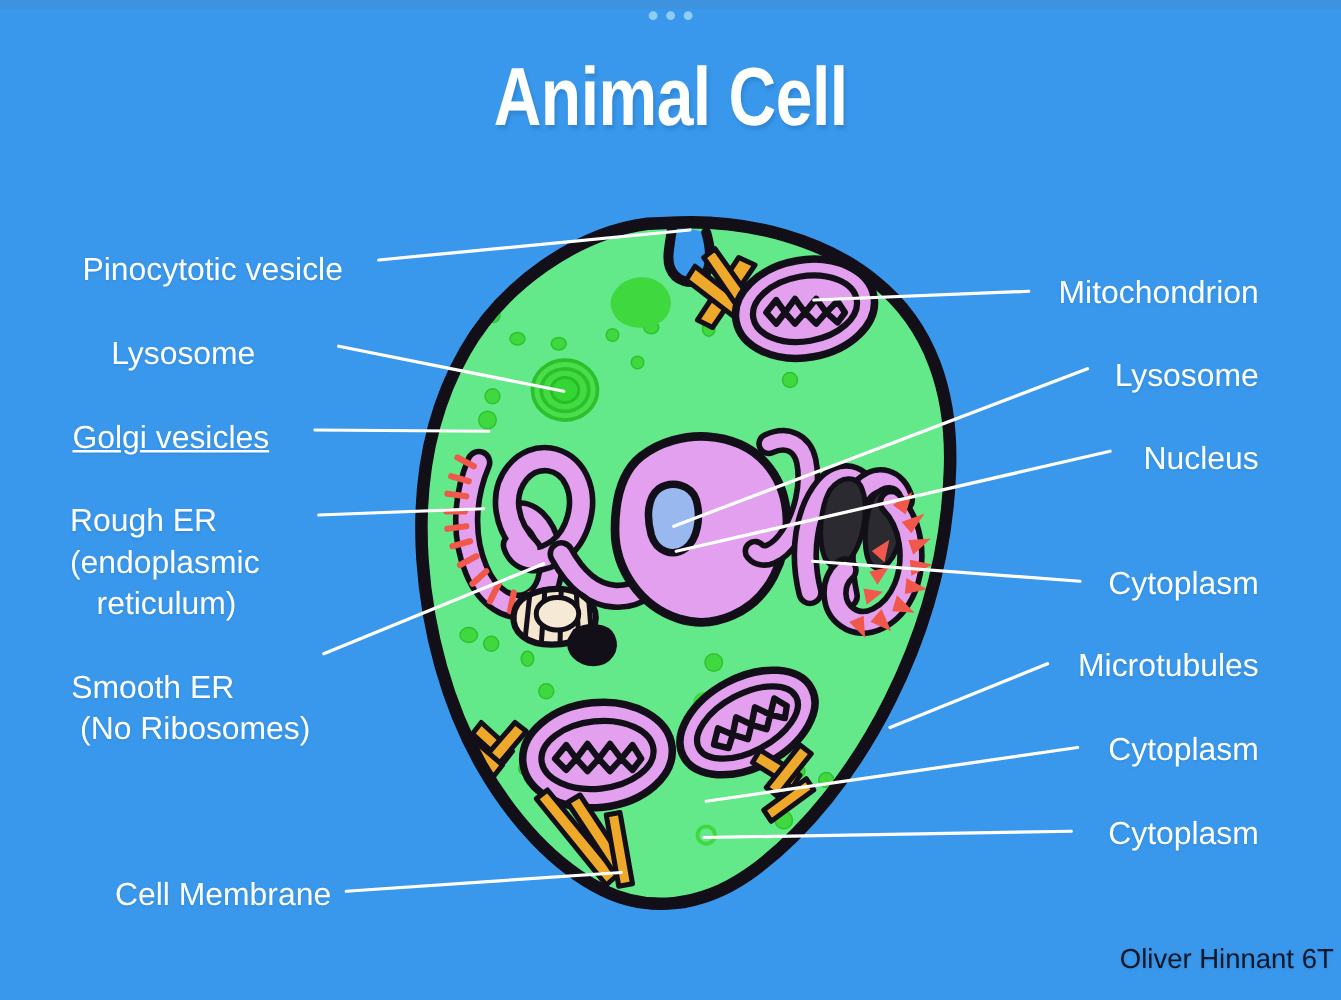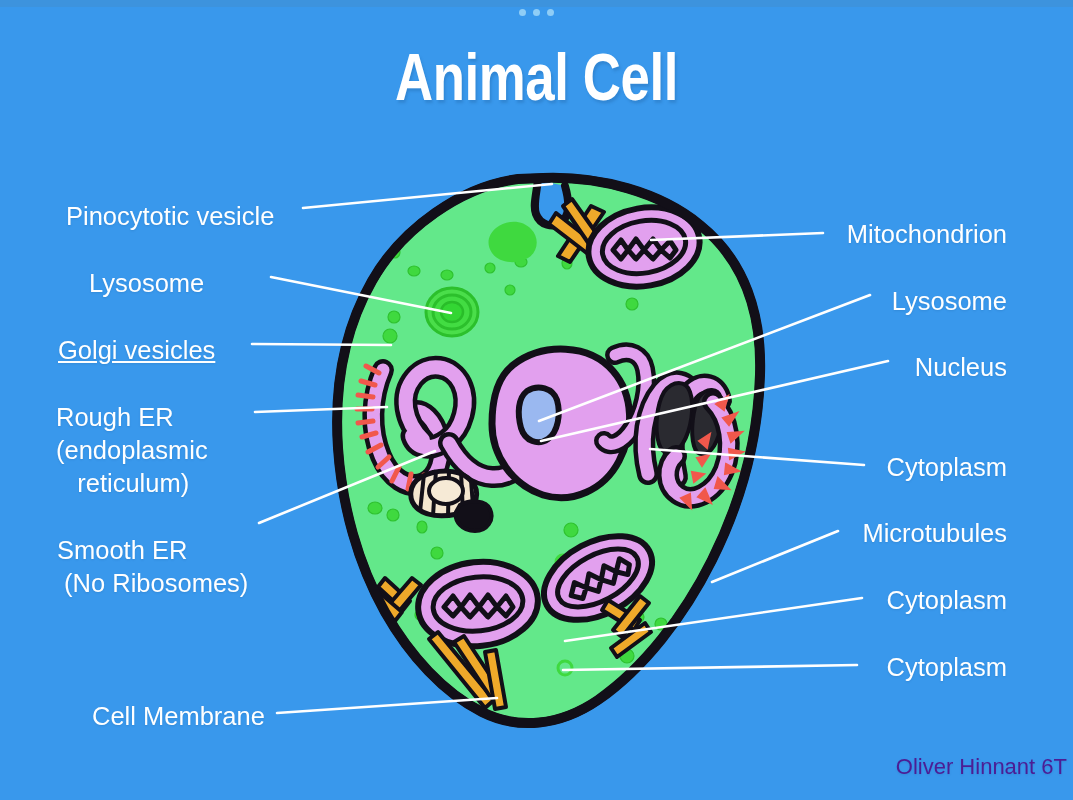--- a/index.html
+++ b/index.html
@@ -45,21 +45,21 @@
     font-size:25.5px;
     line-height:33px;
     white-space:pre;
     text-shadow:0 1px 2px rgba(30,90,150,0.22);
   }
   .label.right{text-align:right;}
   .label.left{text-align:left;}
 
   .credit{
     position:absolute;right:30px;bottom:20px;
-    color:#4c1d95;font-size:22px;
+    color:#0f172a;font-size:22px;
     text-shadow:0 1px 2px rgba(30,90,150,0.22);
   }
 
   svg.leaders, svg.cell{position:absolute;left:0;top:0;}
   svg.leaders{width:1073px;height:800px;pointer-events:none;}
   svg.cell{width:1073px;height:800px;}
 </style>
 </head>
 <body style="background: rgb(57, 152, 236);">
 

